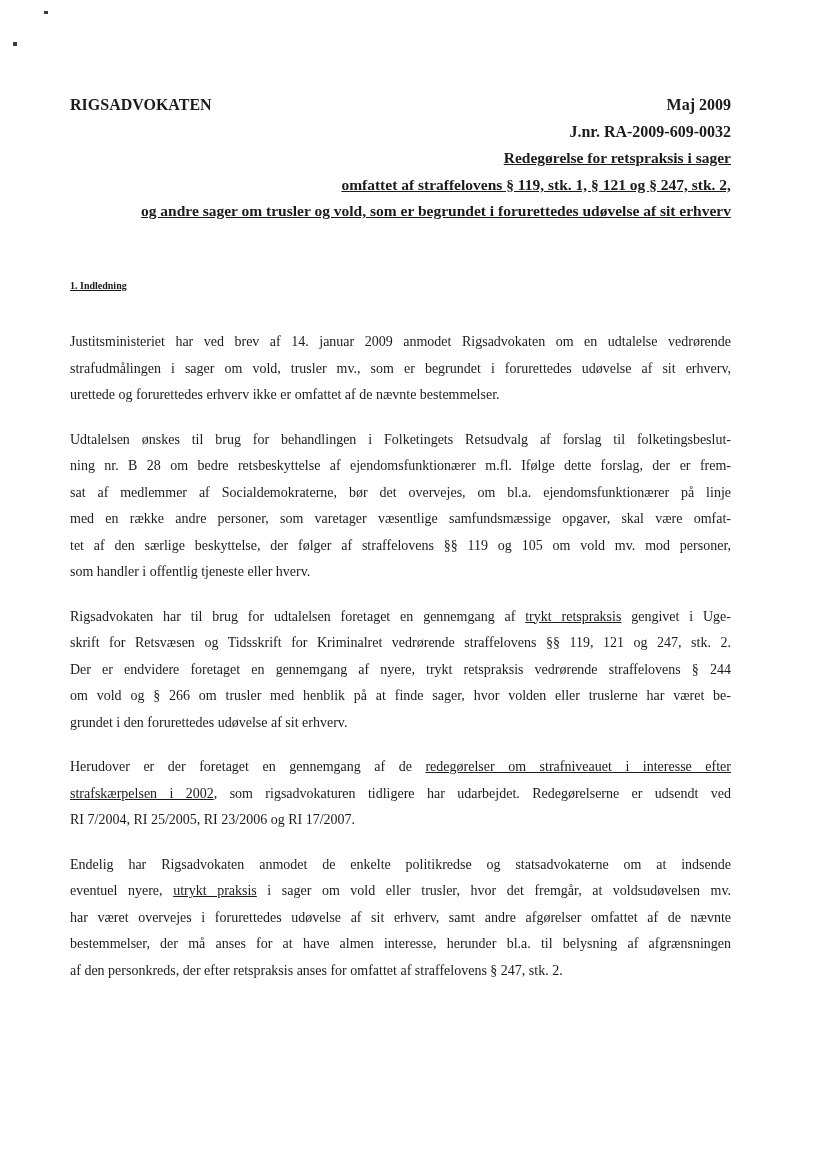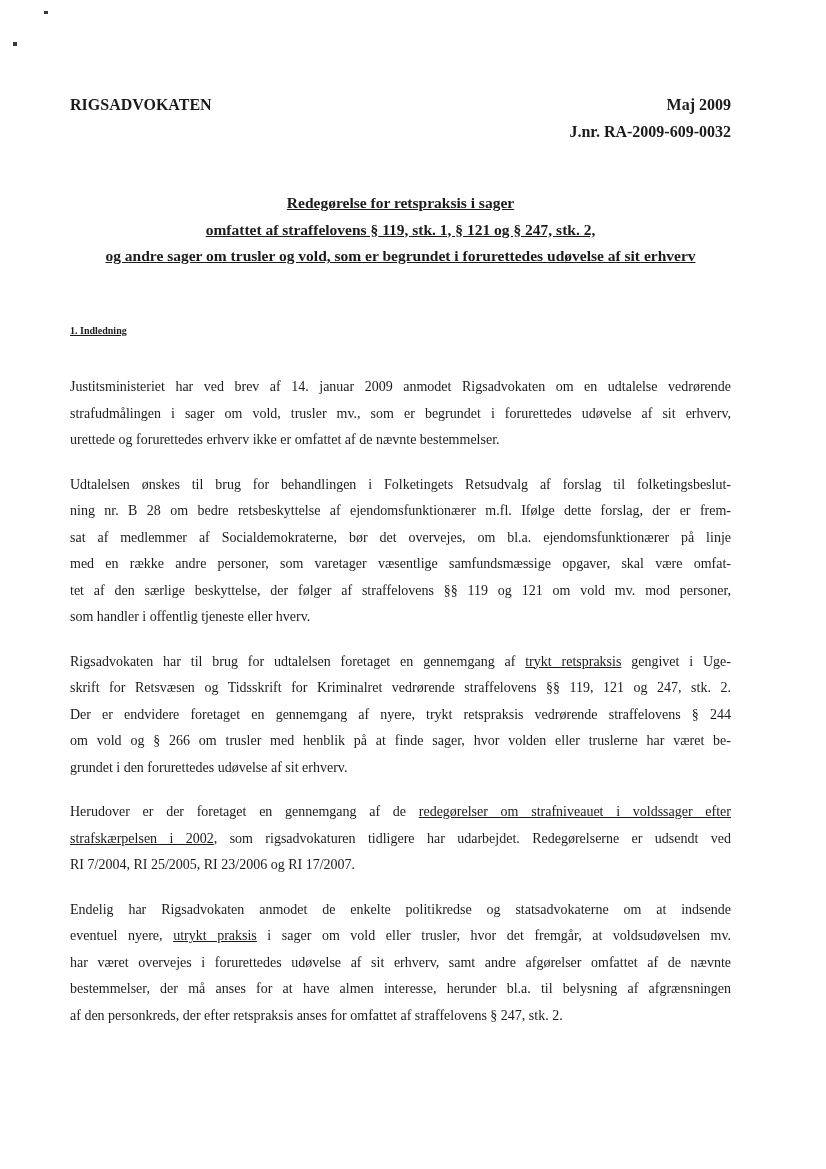--- a/index.html
+++ b/index.html
@@ -26,22 +26,21 @@
     display: flex;
     justify-content: space-between;
     align-items: flex-start;
     font-weight: bold;
     font-size: 16px;
     line-height: 26.5px;
   }
   .header-right { text-align: right; }
 
   .doc-title {
-    margin-top: 45px;
-    text-align: center;
+    text-align: right;
     font-weight: bold;
     font-size: 15.5px;
     line-height: 26.5px;
   }
   .doc-title .tl { text-decoration: underline; }
 
   .section-heading {
     margin-top: 48px;
     margin-bottom: 30px;
     font-weight: bold;
@@ -89,32 +88,32 @@
       <div class="para">
         <div class="tline"><span>Justitsministeriet har ved brev af 14. januar 2009 anmodet Rigsadvokaten om en udtalelse vedrørende</span></div>
         <div class="tline"><span>strafudmålingen i sager om vold, trusler mv., som er begrundet i forurettedes udøvelse af sit erhverv,</span></div>
         <div class="tline endline"><span>urettede og forurettedes erhverv ikke er omfattet af de nævnte bestemmelser.</span></div>
       </div>
       <div class="para">
         <div class="tline"><span>Udtalelsen ønskes til brug for behandlingen i Folketingets Retsudvalg af forslag til folketingsbeslut-</span></div>
         <div class="tline"><span>ning nr. B 28 om bedre retsbeskyttelse af ejendomsfunktionærer m.fl. Ifølge dette forslag, der er frem-</span></div>
         <div class="tline"><span>sat af medlemmer af Socialdemokraterne, bør det overvejes, om bl.a. ejendomsfunktionærer på linje</span></div>
         <div class="tline"><span>med en række andre personer, som varetager væsentlige samfundsmæssige opgaver, skal være omfat-</span></div>
-        <div class="tline"><span>tet af den særlige beskyttelse, der følger af straffelovens §§ 119 og 121 om vold mv. mod personer,</span></div>
+        <div class="tline"><span>tet af den særlige beskyttelse, der følger af straffelovens §§ 119 og 105 om vold mv. mod personer,</span></div>
         <div class="tline endline"><span>som handler i offentlig tjeneste eller hverv.</span></div>
       </div>
       <div class="para">
         <div class="tline"><span>Rigsadvokaten har til brug for udtalelsen foretaget en gennemgang af </span><span class="u">trykt retspraksis</span><span> gengivet i Uge-</span></div>
         <div class="tline"><span>skrift for Retsvæsen og Tidsskrift for Kriminalret vedrørende straffelovens §§ 119, 121 og 247, stk. 2.</span></div>
         <div class="tline"><span>Der er endvidere foretaget en gennemgang af nyere, trykt retspraksis vedrørende straffelovens § 244</span></div>
         <div class="tline"><span>om vold og § 266 om trusler med henblik på at finde sager, hvor volden eller truslerne har været be-</span></div>
         <div class="tline endline"><span>grundet i den forurettedes udøvelse af sit erhverv.</span></div>
       </div>
       <div class="para">
-        <div class="tline"><span>Herudover er der foretaget en gennemgang af de </span><span class="u">redegørelser om strafniveauet i voldssager efter</span></div>
+        <div class="tline"><span>Herudover er der foretaget en gennemgang af de </span><span class="u">redegørelser om strafniveauet i interesse efter</span></div>
         <div class="tline"><span class="u">strafskærpelsen i 2002</span><span>, som rigsadvokaturen tidligere har udarbejdet. Redegørelserne er udsendt ved</span></div>
         <div class="tline endline"><span>RI 7/2004, RI 25/2005, RI 23/2006 og RI 17/2007.</span></div>
       </div>
       <div class="para">
         <div class="tline"><span>Endelig har Rigsadvokaten anmodet de enkelte politikredse og statsadvokaterne om at indsende</span></div>
         <div class="tline"><span>eventuel nyere, </span><span class="u">utrykt praksis</span><span> i sager om vold eller trusler, hvor det fremgår, at voldsudøvelsen mv.</span></div>
         <div class="tline"><span>har været overvejes i forurettedes udøvelse af sit erhverv, samt andre afgørelser omfattet af de nævnte</span></div>
         <div class="tline"><span>bestemmelser, der må anses for at have almen interesse, herunder bl.a. til belysning af afgrænsningen</span></div>
         <div class="tline endline"><span>af den personkreds, der efter retspraksis anses for omfattet af straffelovens § 247, stk. 2.</span></div>
       </div>

